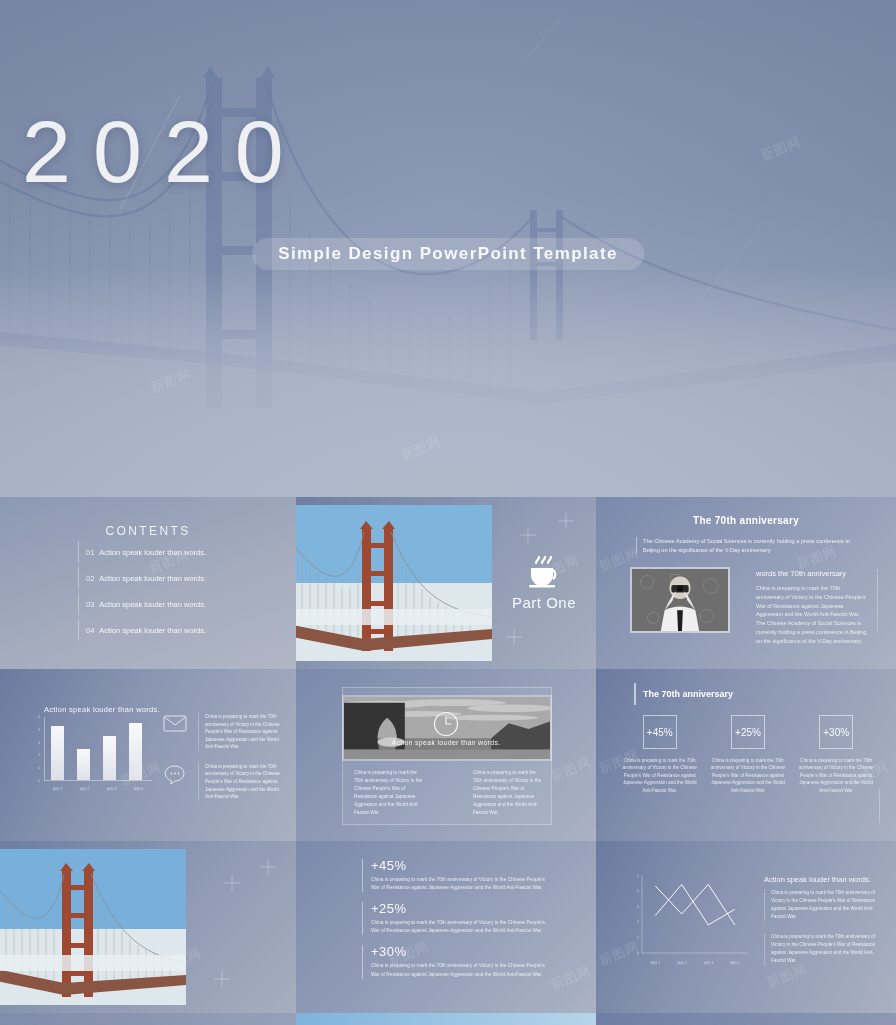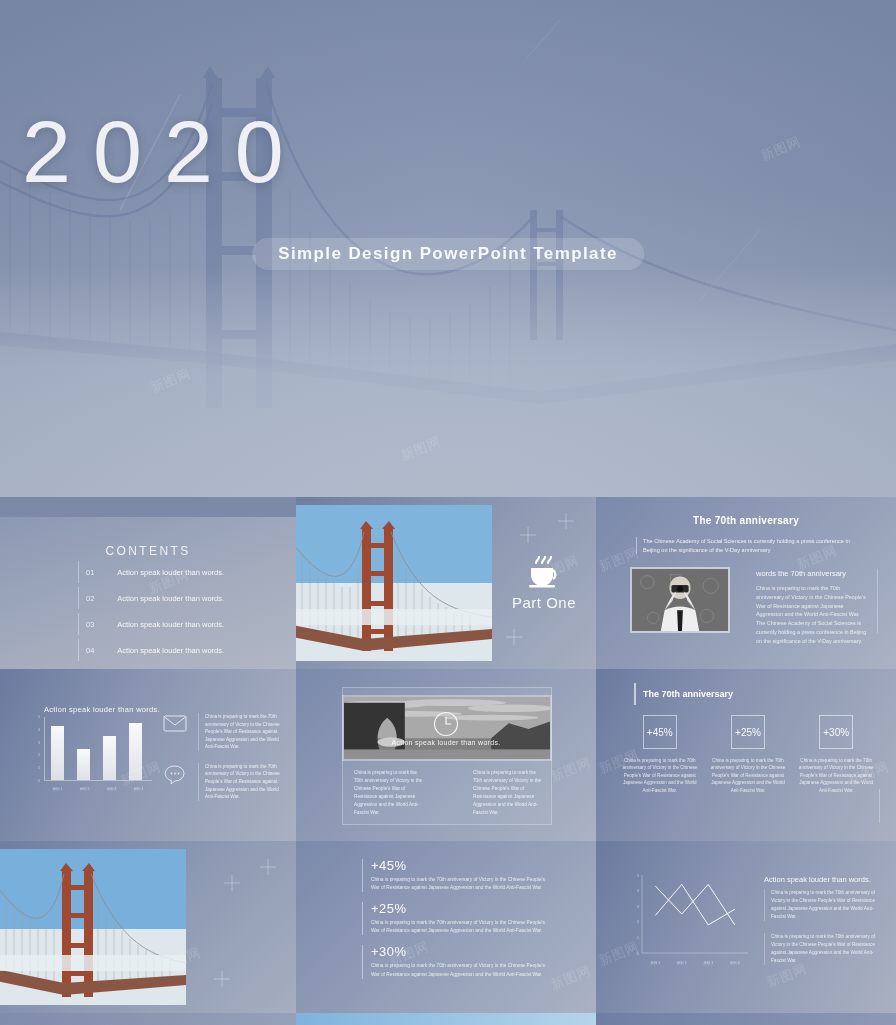--- a/index.html
+++ b/index.html
@@ -32,29 +32,29 @@
 
   
   #grid { position:absolute; left:0; top:497px; width:896px; height:528px;
     display:grid; grid-template-columns:296px 300px 300px; grid-auto-rows:172px;
     gap:0px; }
   .cell { position:relative; overflow:hidden; }
   .slide { position:absolute; left:0; top:0; right:0; bottom:0; overflow:hidden; }
 
   
   .bgA { background:linear-gradient(135deg,#6f7ea1 0%,#8d99b3 48%,#a6aebf 100%); }
-  .bgB { background:linear-gradient(160deg,#8c99b4 0%,#a3abbd 55%,#b0b6c4 100%);margin-top:20px; }
+  .bgB { background:linear-gradient(160deg,#8c99b4 0%,#a3abbd 55%,#b0b6c4 100%); }
   .bgC { background:linear-gradient(135deg,#7b89ab 0%,#97a2ba 60%,#aab2c3 100%); }
   .bgD { background:linear-gradient(115deg,#6b7a9f 0%,#8995b1 40%,#a9b0c1 100%); }
 
   
   .contentTitle { position:absolute; left:0; right:0; top:27px; text-align:center;
     font-size:12px; letter-spacing:2.4px; color:rgba(255,255,255,.85); }
   .cList { position:absolute; left:78px; top:44px; right:16px; }
-  .cRow { display:flex; align-items:center; gap:23px; height:22px; margin-bottom:4px;
+  .cRow { display:flex; align-items:center; gap:5px; height:22px; margin-bottom:4px;
     border-left:1px solid rgba(255,255,255,.35); padding-left:7px; }
   .cNum { font-size:7.5px; color:rgba(255,255,255,.8); }
   .cTxt { font-size:7.5px; color:rgba(255,255,255,.9); }
 
   
   .partPhoto { position:absolute; left:0; top:8px; bottom:8px; width:196px; overflow:hidden; }
   .partRight { position:absolute; right:0; top:0; bottom:0; left:196px;
     display:flex; flex-direction:column; align-items:center; justify-content:center; gap:4px; }
   .partLabel { font-size:15px; color:rgba(255,255,255,.92); letter-spacing:.5px; }
   .cupIcon svg { display:block; }

